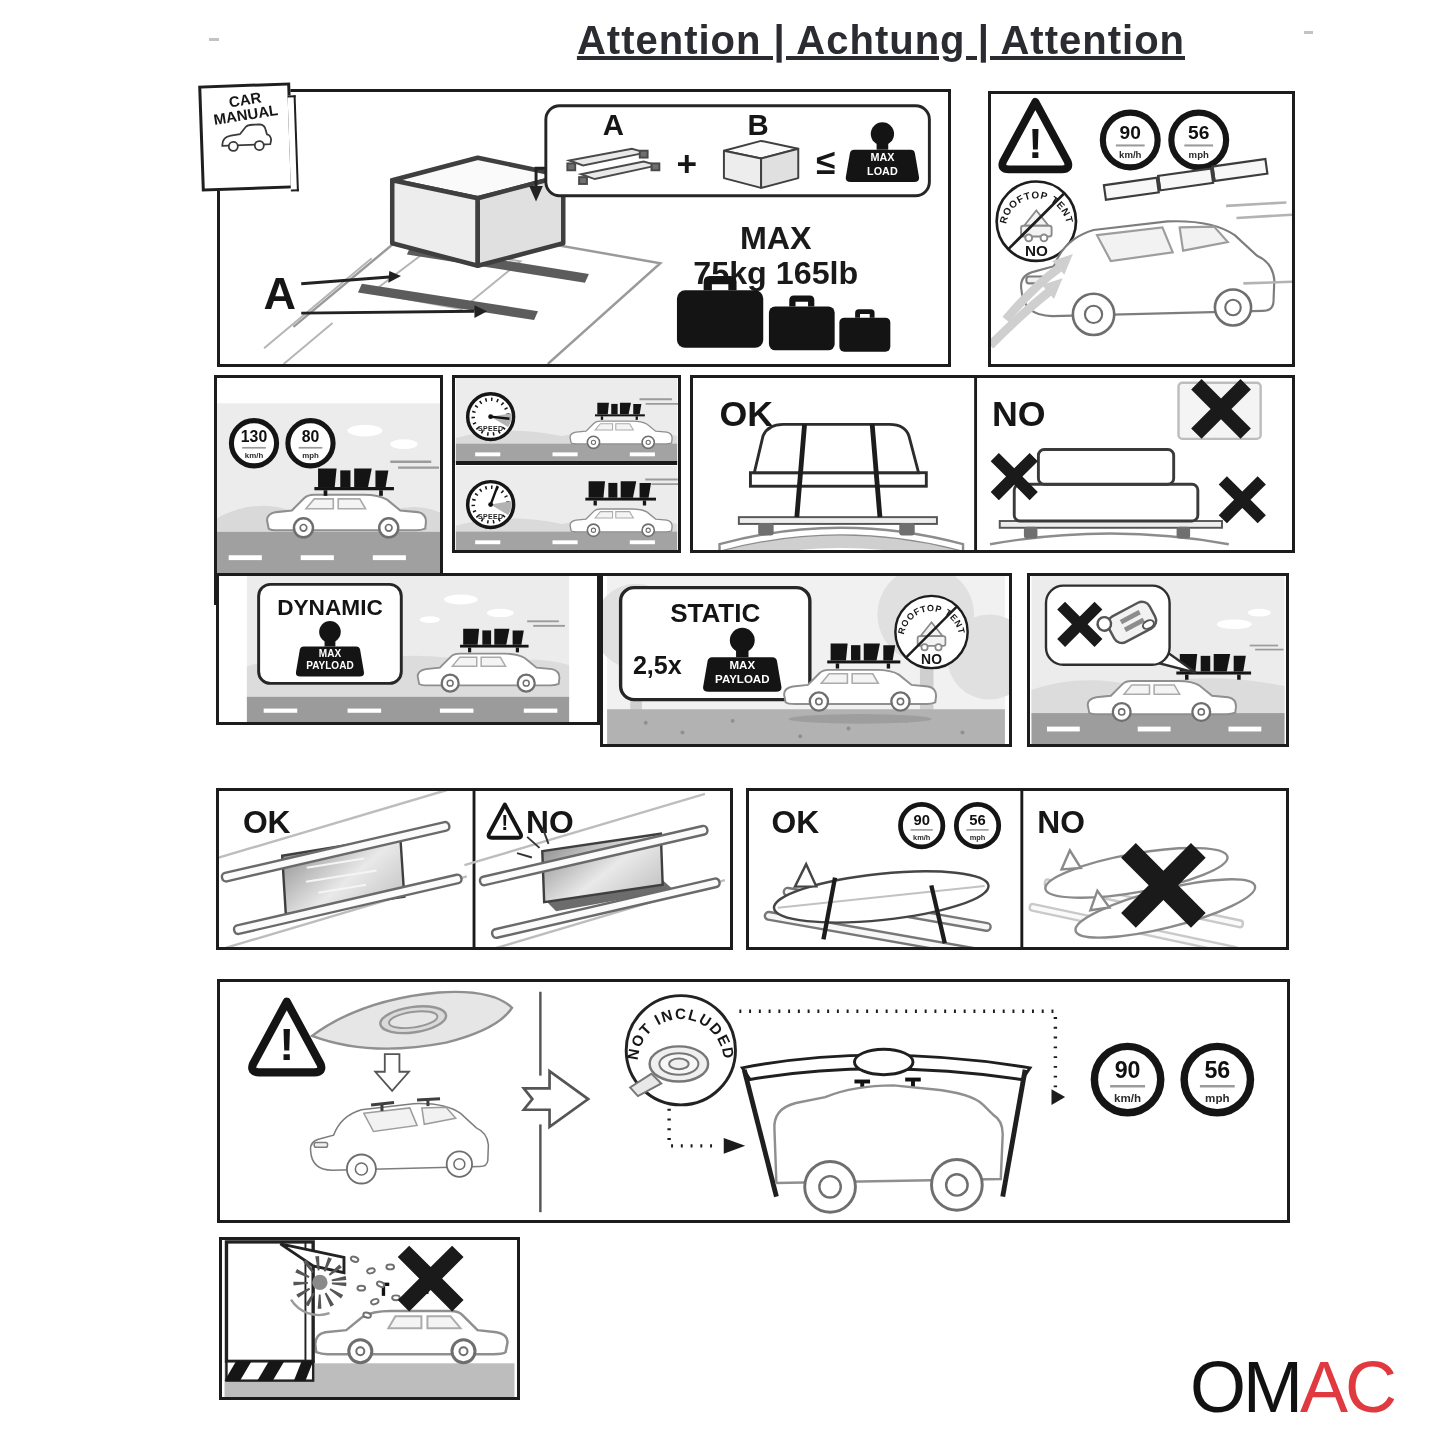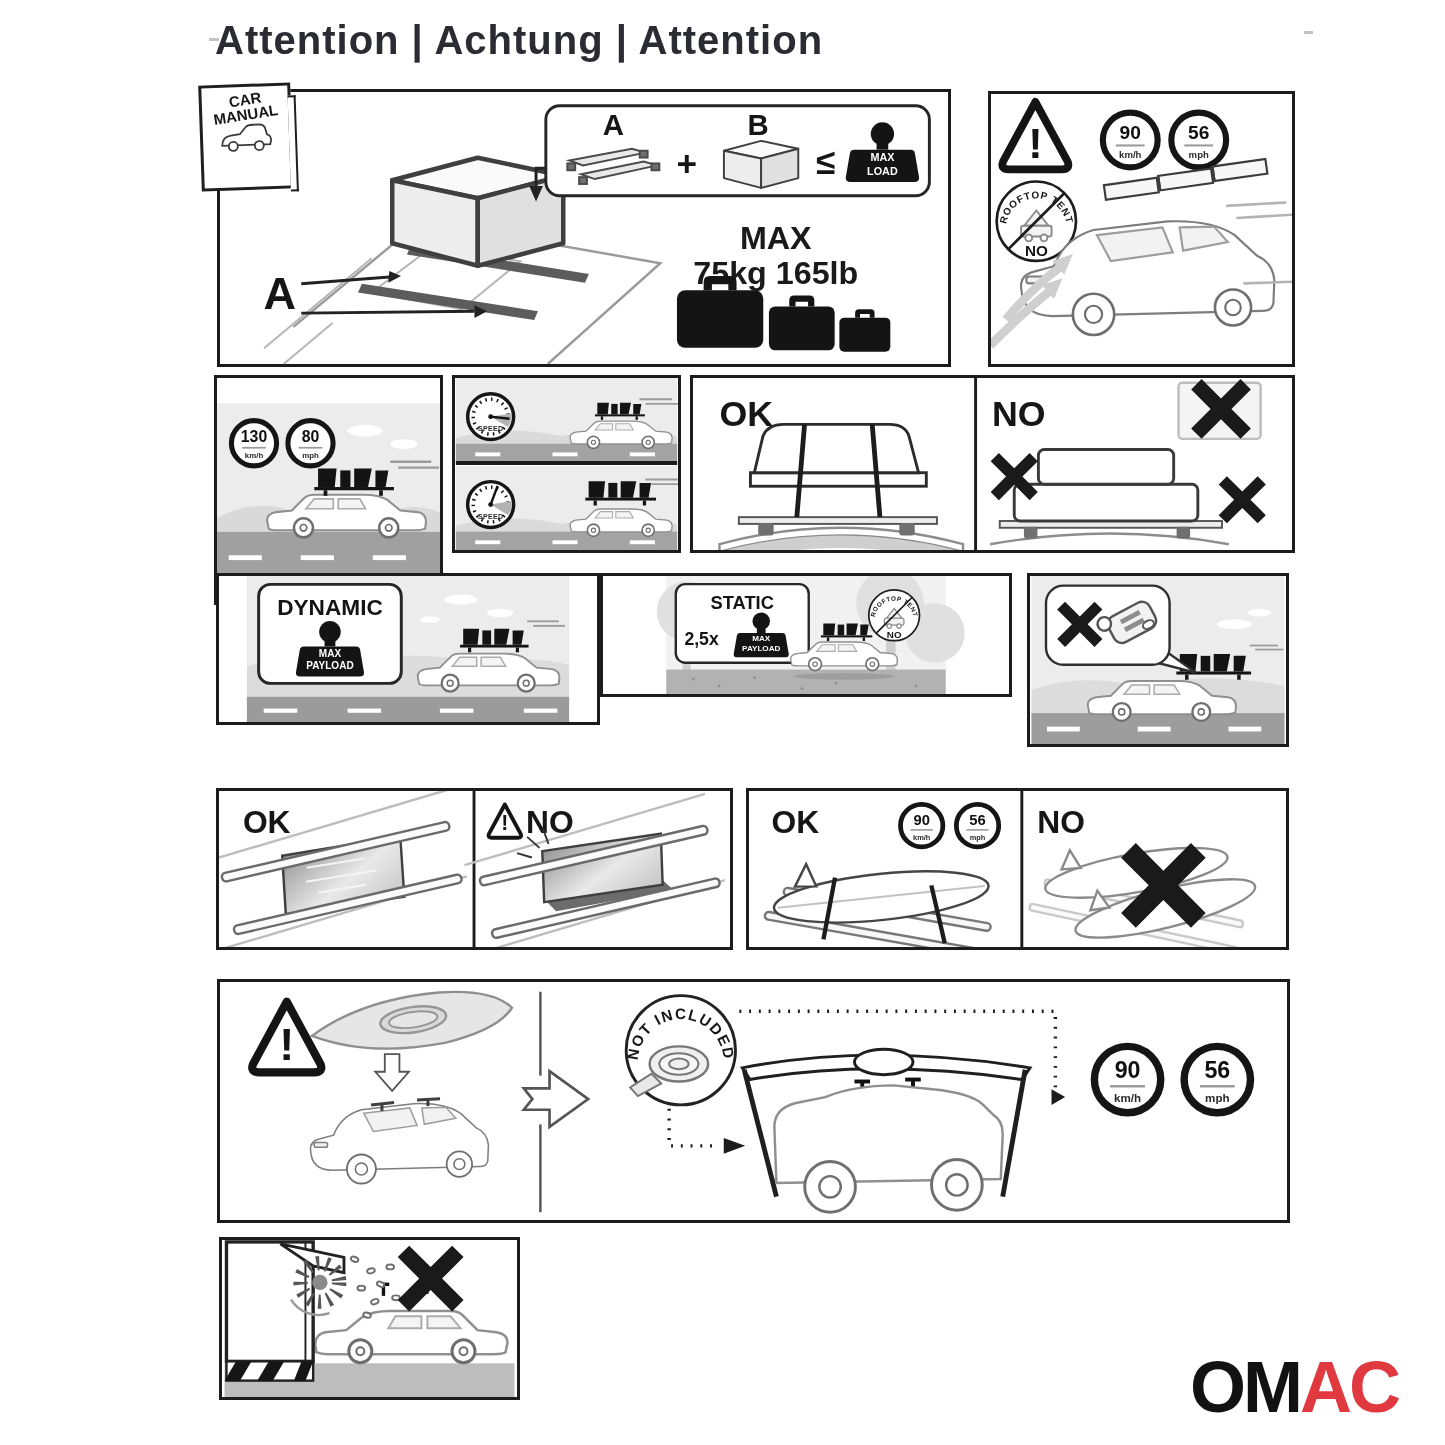--- a/index.html
+++ b/index.html
@@ -1,33 +1,33 @@
 <!DOCTYPE html>
 <html><head>
 <meta charset="utf-8">
 <style>
   html,body{margin:0;padding:0;background:#fff;}
   #sheet{position:relative;width:1445px;height:1445px;background:#fff;overflow:hidden;
          font-family:"Liberation Sans",sans-serif;}
   .panel{position:absolute;background:#fff;border:3px solid #1c1c1c;box-sizing:border-box;overflow:hidden;}
   .panel svg{position:absolute;left:0;top:0;width:100%;height:100%;}
   svg{font-family:"Liberation Sans",sans-serif;}
-  #title{position:absolute;left:215px;top:18px;width:970px;text-align:left;
-         font-size:40px;font-weight:700;color:#2b2b32;letter-spacing:1px;}
+  #title{position:absolute;left:215px;top:18px;width:970px;text-align:right;
+         font-size:40px;font-weight:700;color:#2b2b32;letter-spacing:1px;text-decoration:underline;}
   .dash{position:absolute;background:#c3c3c3;}
   
   .booklet{position:absolute;left:200px;top:84px;width:92px;height:106px;background:#fff;
            border:3px solid #1f1f1f;transform:rotate(-2deg);z-index:5;box-sizing:border-box;
            display:flex;flex-direction:column;align-items:center;padding-top:5px;}
   .booklet:after{content:"";position:absolute;right:-8px;top:10px;width:6px;height:92px;
            background:#fff;border:2px solid #1f1f1f;border-left:none;z-index:-1;}
   .bk-line{font-weight:700;font-size:15px;color:#161616;transform:rotate(-7deg);line-height:1.02;}
   
   #brand{position:absolute;left:1190px;top:1352px;width:240px;height:70px;
-         font-size:72px;font-weight:700;letter-spacing:-3px;line-height:70px;color:#121212;}
+         font-size:72px;font-weight:400;letter-spacing:-3px;line-height:70px;color:#121212;}
   
   .okno38{font-size:37px;font-weight:bold;fill:#161616;}
   .okno33{font-size:33px;font-weight:bold;fill:#161616;}
   .bval{font-size:28px;font-weight:bold;text-anchor:middle;fill:#101010;}
   .bunit{font-size:14px;font-weight:bold;text-anchor:middle;fill:#2a2a2a;}
   .excl{font-size:44px;font-weight:bold;text-anchor:middle;fill:#141414;}
   .lblAB{font-size:30px;font-weight:bold;text-anchor:middle;fill:#161616;}
   .plus{font-size:36px;font-weight:bold;text-anchor:middle;fill:#161616;}
   .wtxt{font-size:13px;font-weight:bold;text-anchor:middle;fill:#ffffff;}
   .maxline{font-size:33px;font-weight:bold;text-anchor:middle;fill:#1a1a1a;}
@@ -360,21 +360,21 @@
         <text class="wtxt" y="16">PAYLOAD</text>
       </g>
       <g>
         <use href="#sym-wagon" transform="translate(200,74) scale(0.88)"></use>
         <use href="#sym-cargo" transform="translate(254,62) scale(0.95)"></use>
         <use href="#sym-motion" transform="translate(334,54) scale(0.9)"></use>
       </g>
     </svg>
   </div>
 
-  <div class="panel" style="left:600px;top:573px;width:412px;height:124px">
+  <div class="panel" style="left:600px;top:573px;width:412px;height:174px">
     <svg viewBox="0 0 412 174">
       <rect width="412" height="174" fill="#f1f1f1"></rect>
       <circle cx="30" cy="52" r="44" fill="#e0e0e0"></circle>
         <circle cx="330" cy="40" r="50" fill="#e0e0e0"></circle>
         <circle cx="396" cy="84" r="44" fill="#e0e0e0"></circle>
       <rect x="24" y="88" width="12" height="62" fill="#cfcfcf"></rect>
         <rect x="324" y="82" width="14" height="70" fill="#cfcfcf"></rect>
       <rect y="138" width="412" height="36" fill="#b2b2b2"></rect>
       <g fill="#8f8f8f">
         <circle cx="40" cy="152" r="2"></circle>

